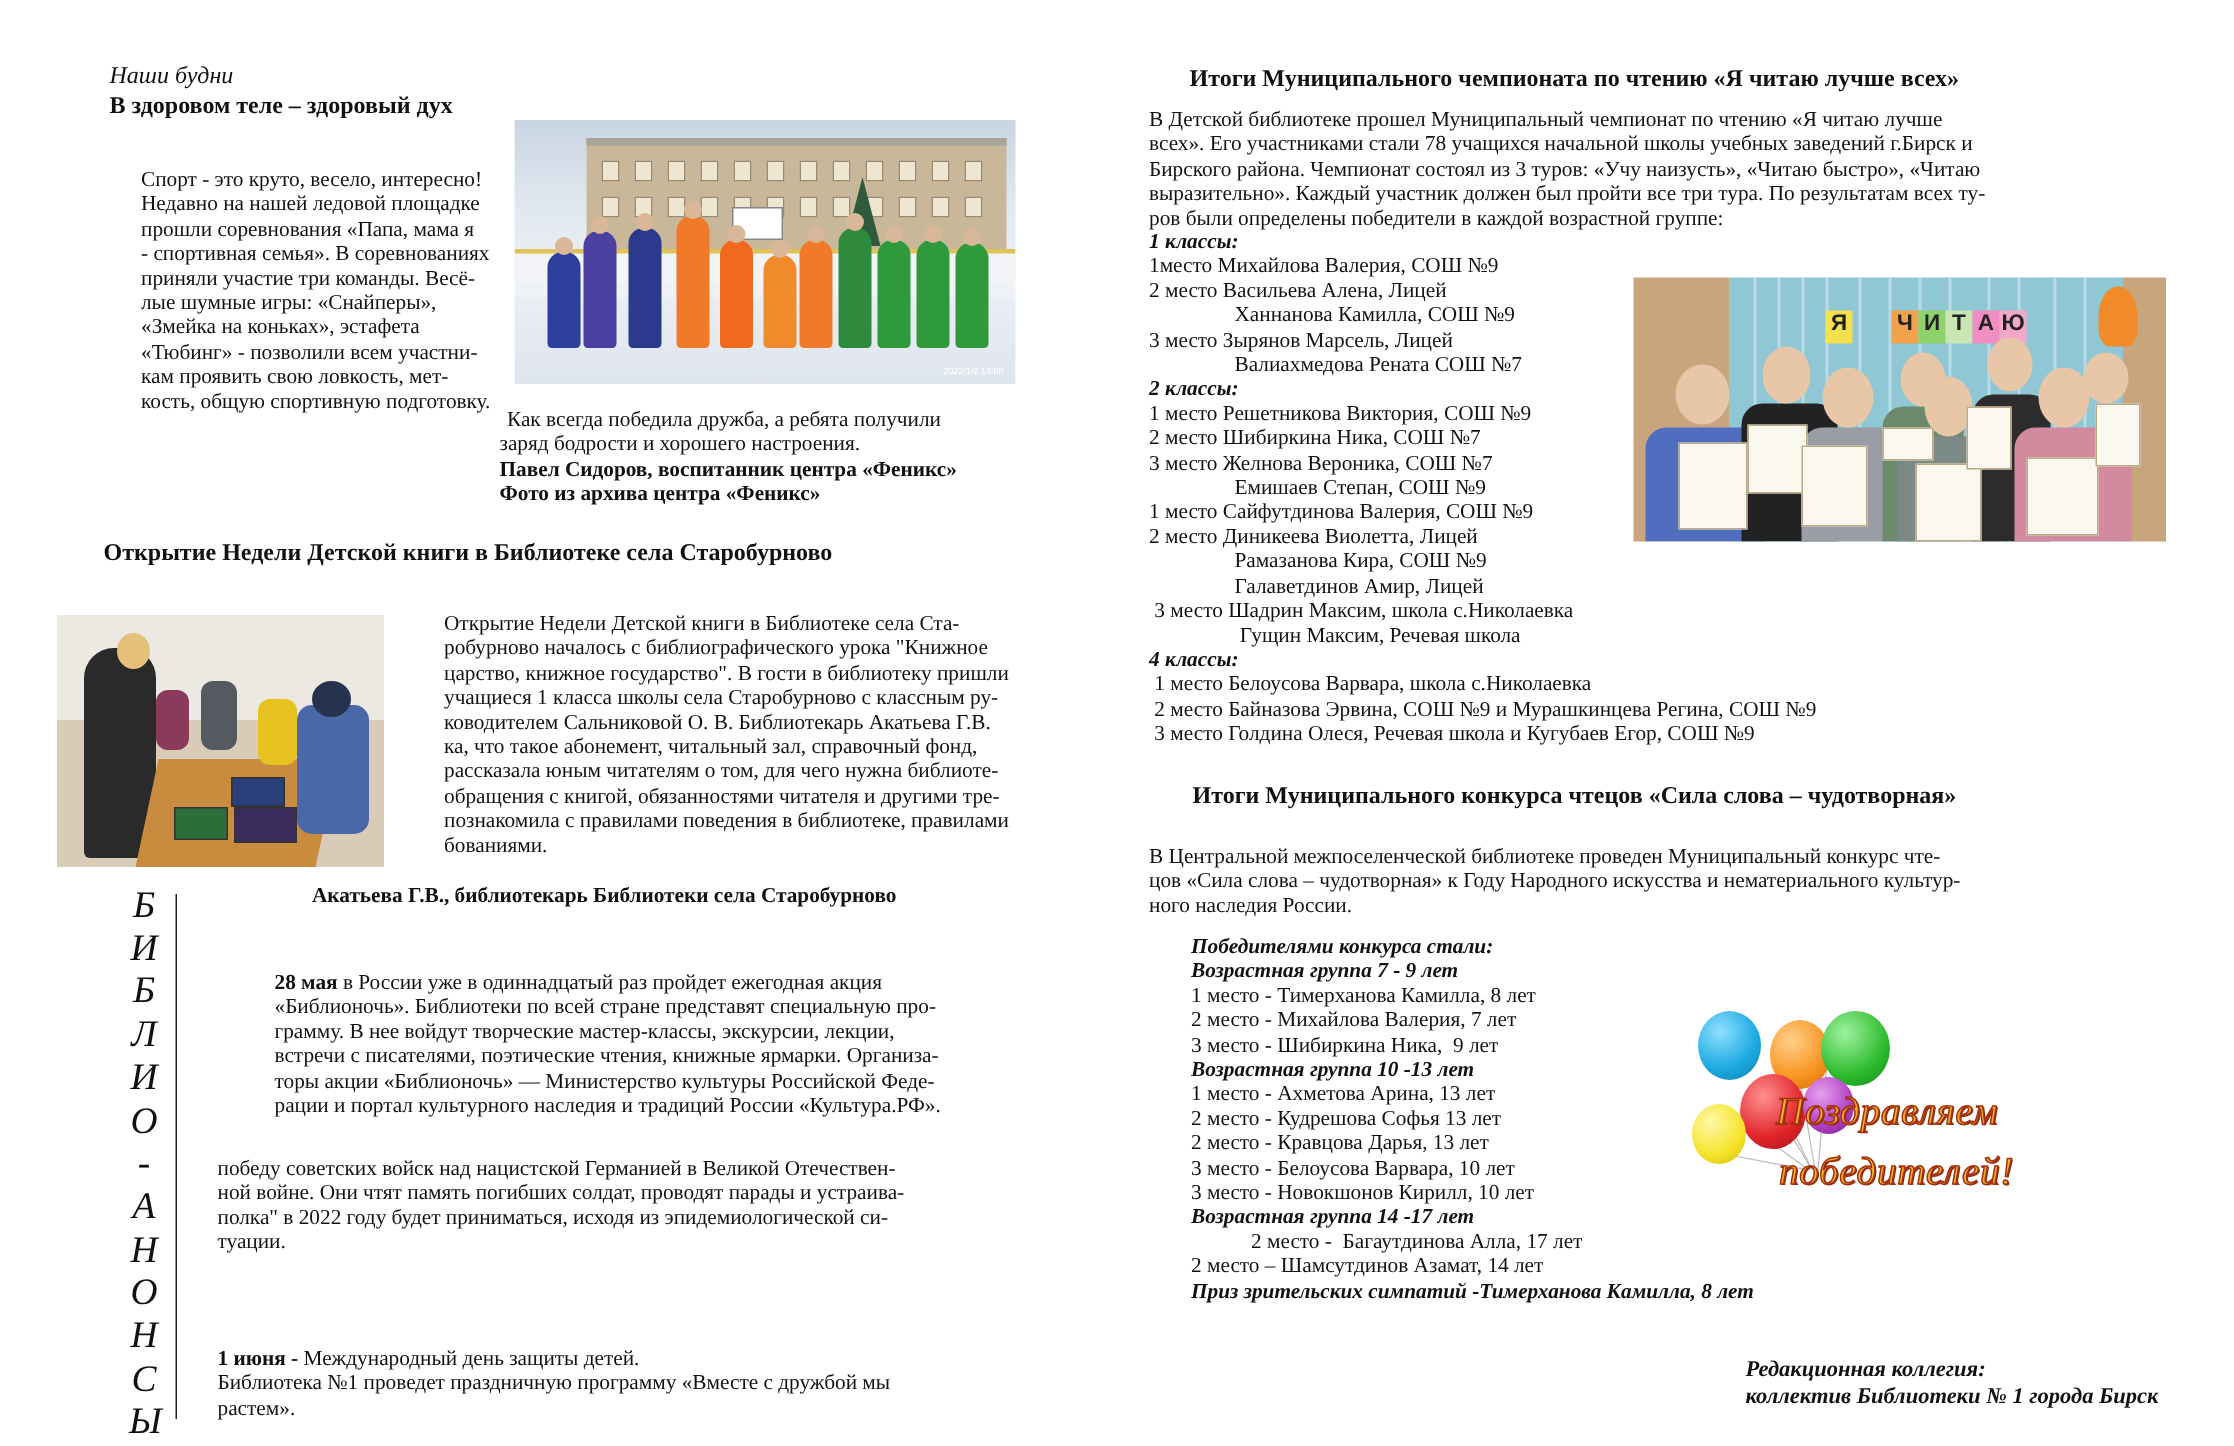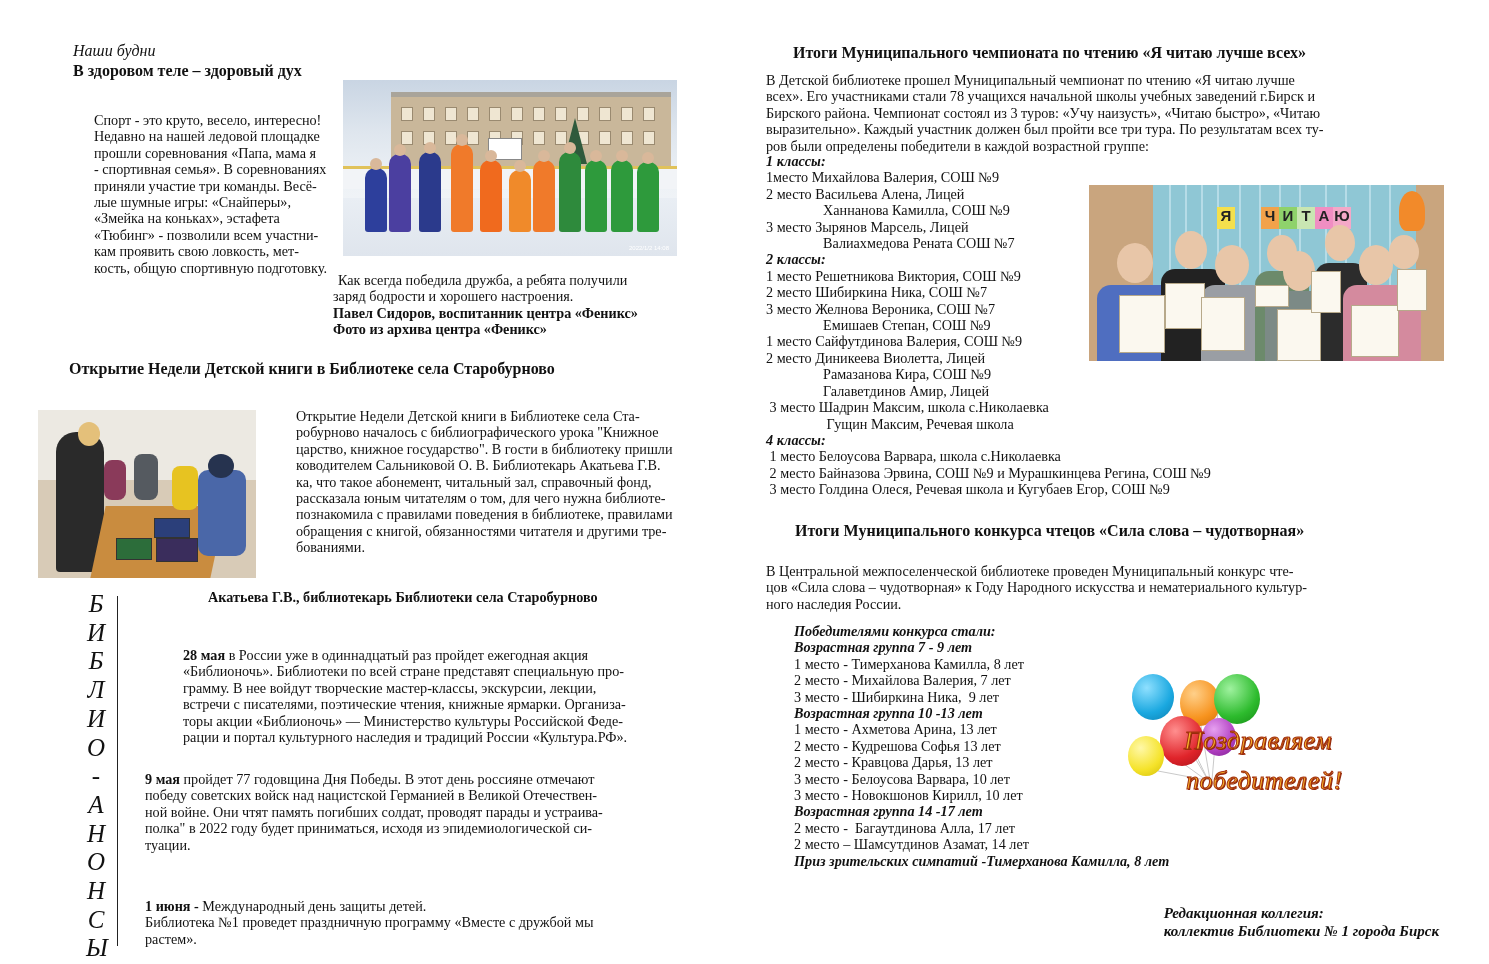--- a/index.html
+++ b/index.html
@@ -136,25 +136,26 @@
   <div class="abs" style="left:96px; top:44px; width:24px; height:46px; background:#555a60; border-radius:8px;"></div>
   <div class="abs" style="left:134px; top:56px; width:26px; height:44px; background:#e7c321; border-radius:8px;"></div>
   <div class="abs" style="left:160px; top:60px; width:48px; height:86px; background:#4a67a8; border-radius:10px;"></div>
   <div class="abs" style="left:170px; top:44px; width:26px; height:24px; background:#26334f; border-radius:50%;"></div>
 </div>
 
 <div class="abs t j" style="left:260px; top:408px; width:432px;">
   <span class="line">Открытие Недели Детской книги в Библиотеке села Ста-</span>
   <span class="line">робурново началось с библиографического урока "Книжное</span>
   <span class="line">царство, книжное государство". В гости в библиотеку пришли</span>
+  <span class="line">учащиеся 1 класса школы села Старобурново с классным ру-</span>
   <span class="line">ководителем Сальниковой О. В. Библиотекарь Акатьева Г.В.</span>
   <span class="line">ка, что такое абонемент, читальный зал, справочный фонд,</span>
   <span class="line">рассказала юным читателям о том, для чего нужна библиоте-</span>
+  <span class="line">обращения с книгой, обязанностями читателя и другими тре-</span>
   <span class="line">познакомила с правилами поведения в библиотеке, правилами</span>
-  <span class="line">обращения с книгой, обязанностями читателя и другими тре-</span>
   <span class="line">бованиями.</span>
 </div>
 
 <div class="abs t b" style="left:208px; top:589px;">
   <span class="line">Акатьева Г.В., библиотекарь Библиотеки села Старобурново</span>
 </div>
 
 <div class="vertical" style="left:86px; top:590px;">
   <div>Б</div>
   <div>И</div>
@@ -175,21 +176,20 @@
 <div class="abs t j" style="left:147px; top:647px; width:516px;">
   <span class="line"><span class="b">28 мая</span><span> в России уже в одиннадцатый раз пройдет ежегодная акция</span></span>
   <span class="line">«Библионочь». Библиотеки по всей стране представят специальную про-</span>
   <span class="line">грамму. В нее войдут творческие мастер-классы, экскурсии, лекции,</span>
   <span class="line">встречи с писателями, поэтические чтения, книжные ярмарки. Организа-</span>
   <span class="line">торы акции «Библионочь» — Министерство культуры Российской Феде-</span>
   <span class="line">рации и портал культурного наследия и традиций России «Культура.РФ».</span>
 </div>
 
 <div class="abs t" style="left:145px; top:771px; width:520px;">
-  <span class="line"><span class="b">9 мая</span><span> пройдет 77 годовщина Дня Победы. В этот день россияне отмечают</span></span>
   <span class="line">победу советских войск над нацистской Германией в Великой Отечествен-</span>
   <span class="line">ной войне. Они чтят память погибших солдат, проводят парады и устраива-</span>
   <span class="line">полка" в 2022 году будет приниматься, исходя из эпидемиологической си-</span>
   <span class="line">туации.</span>
 </div>
 
 <div class="abs t" style="left:145px; top:898px; width:520px;">
   <span class="line"><span class="b">1 июня -</span><span> Международный день защиты детей.</span></span>
   <span class="line">Библиотека №1 проведет праздничную программу «Вместе с дружбой мы</span>
   <span class="line">растем».</span>
@@ -293,21 +293,21 @@
   <span class="line">1 место - Тимерханова Камилла, 8 лет</span>
   <span class="line">2 место - Михайлова Валерия, 7 лет</span>
   <span class="line" style="white-space:pre;">3 место - Шибиркина Ника,  9 лет</span>
   <span class="line b i">Возрастная группа 10 -13 лет</span>
   <span class="line">1 место - Ахметова Арина, 13 лет</span>
   <span class="line">2 место - Кудрешова Софья 13 лет</span>
   <span class="line">2 место - Кравцова Дарья, 13 лет</span>
   <span class="line">3 место - Белоусова Варвара, 10 лет</span>
   <span class="line">3 место - Новокшонов Кирилл, 10 лет</span>
   <span class="line b i">Возрастная группа 14 -17 лет</span>
-  <span class="line" style="white-space:pre;">2 место -  Багаутдинова Алла, 17 лет</span>
+  <span class="line" style="white-space:pre;margin-left:40px;">2 место -  Багаутдинова Алла, 17 лет</span>
   <span class="line">2 место – Шамсутдинов Азамат, 14 лет</span>
   <span class="line b i">Приз зрительских симпатий -Тимерханова Камилла, 8 лет</span>
 </div>
 
 <div class="abs" style="left:1118px; top:668px; width:240px; height:140px;">
   <svg class="abs" style="left:0;top:0" width="240" height="140">
     <g stroke="#bbb" stroke-width="0.8" fill="none">
       <path d="M30 70 L88 112"></path>
         <path d="M60 50 L90 112"></path>
         <path d="M80 40 L92 112"></path>

